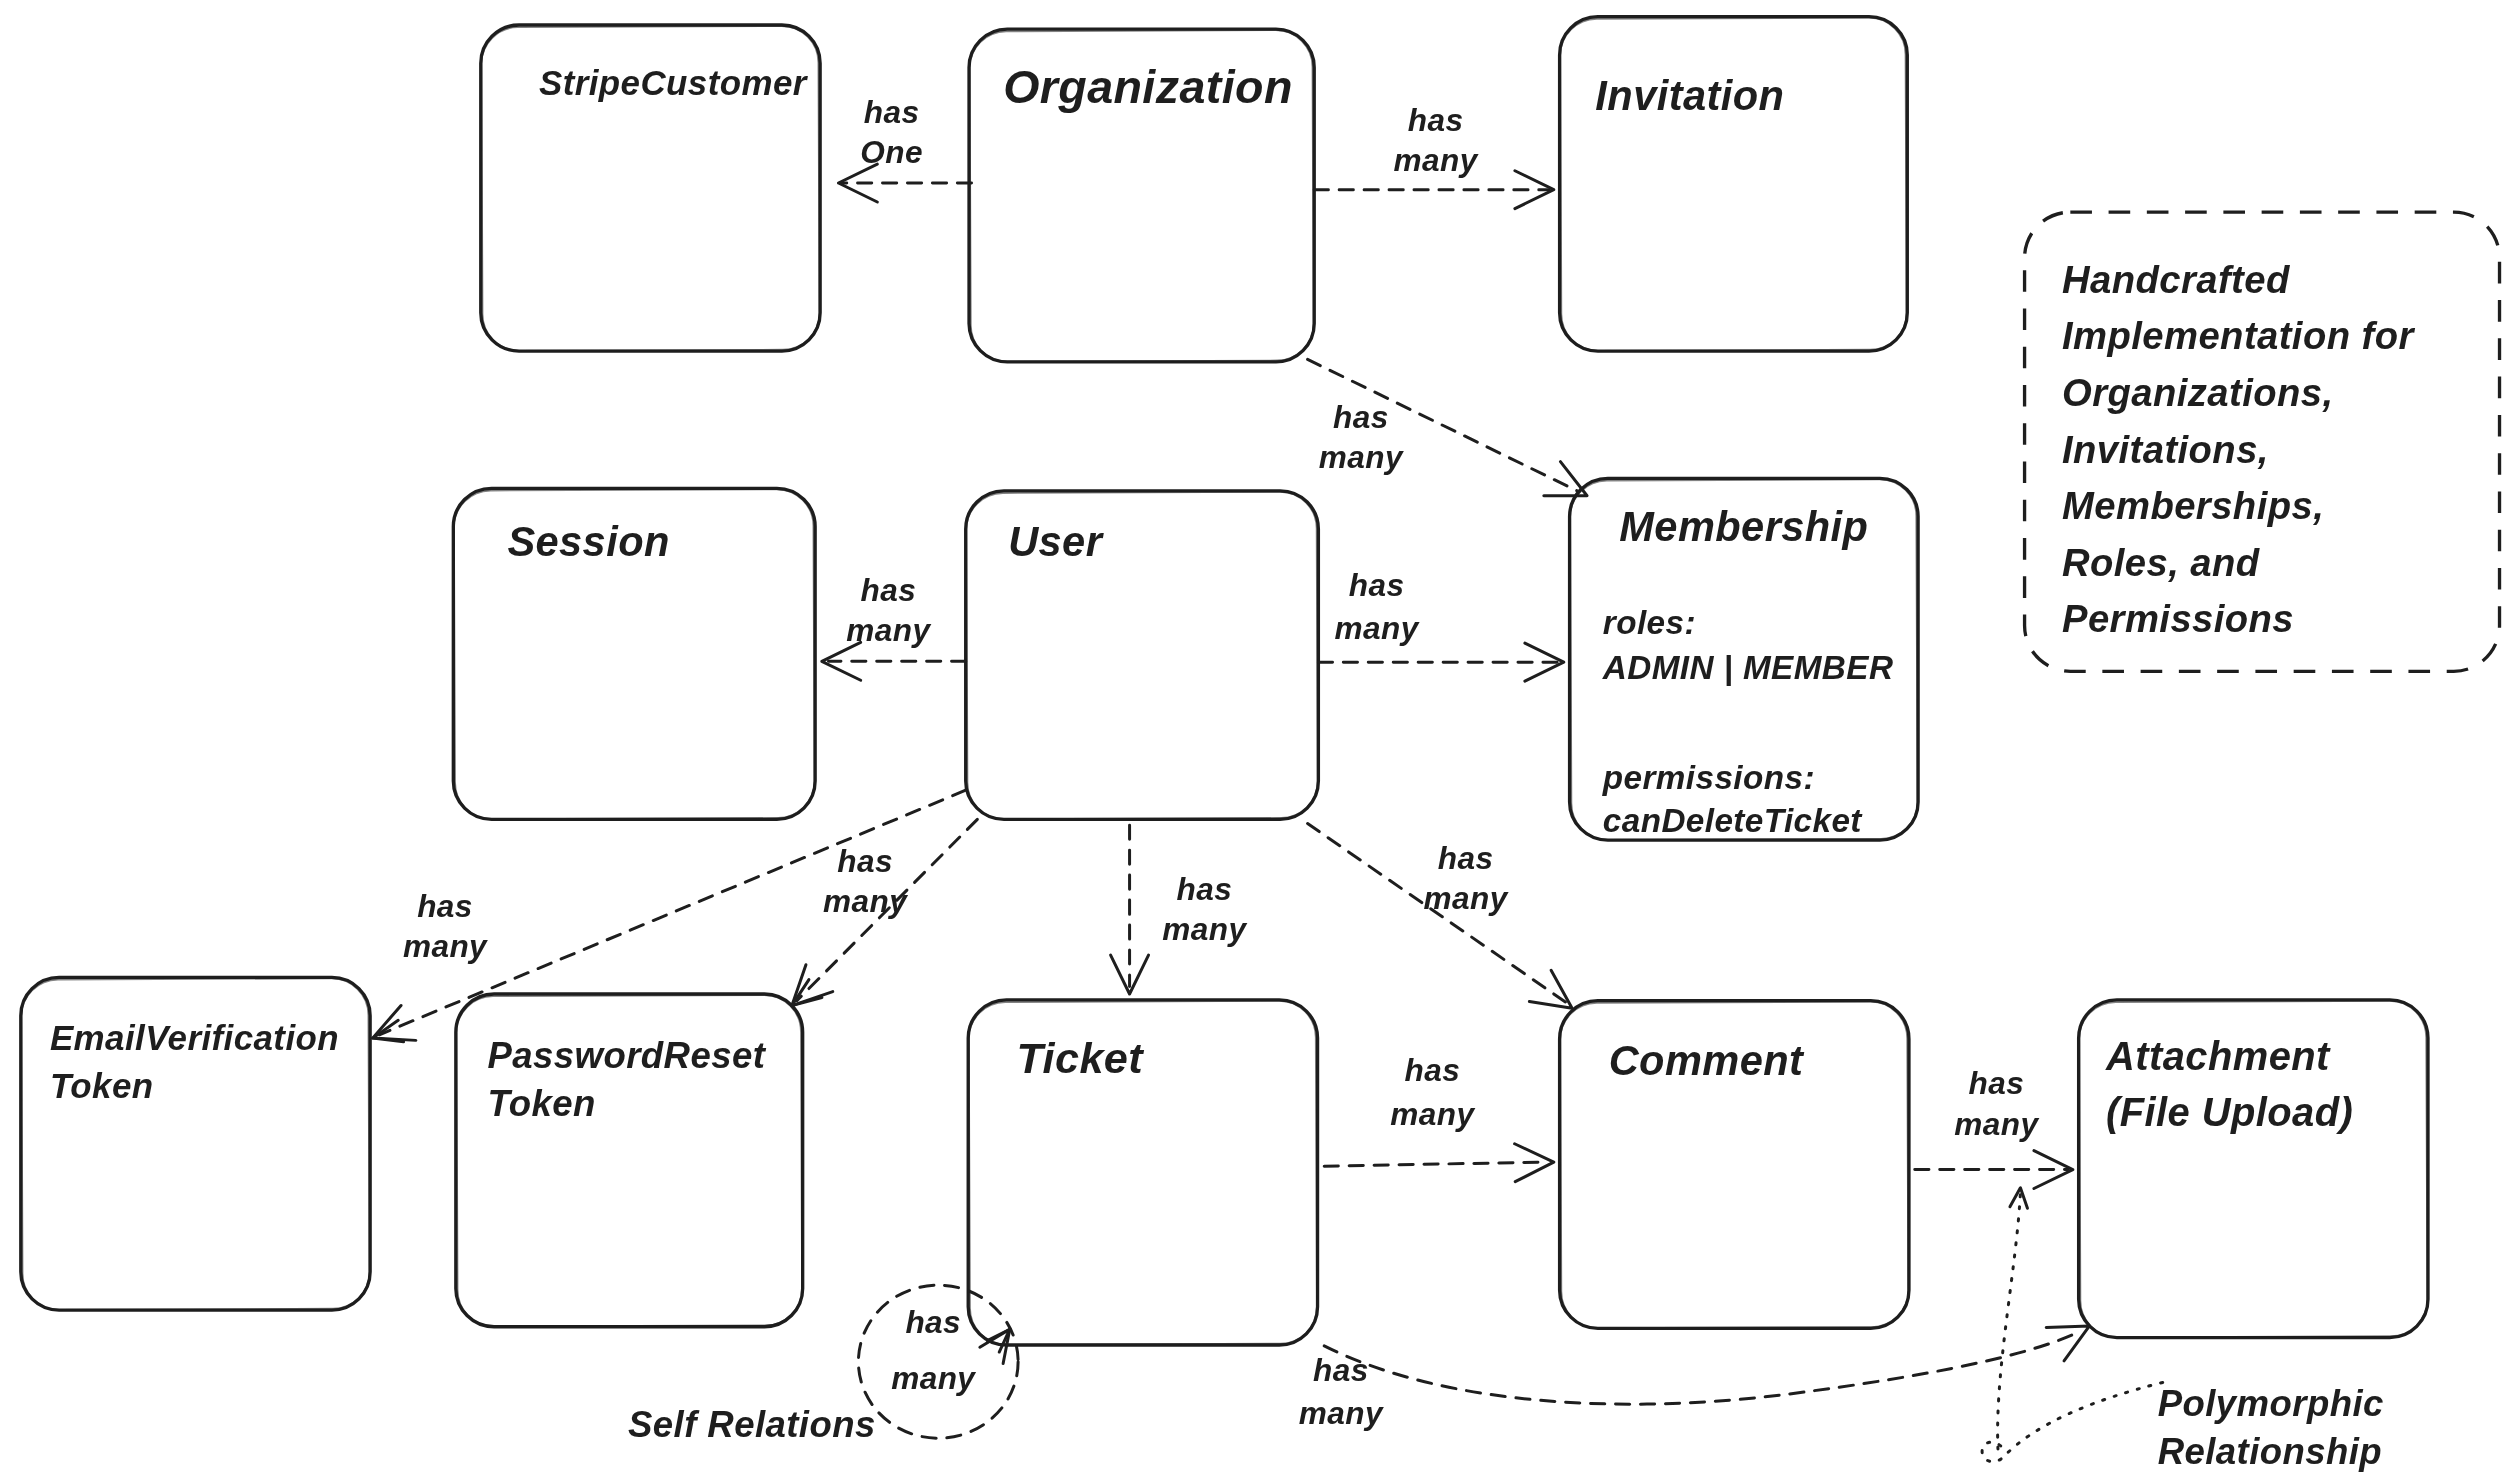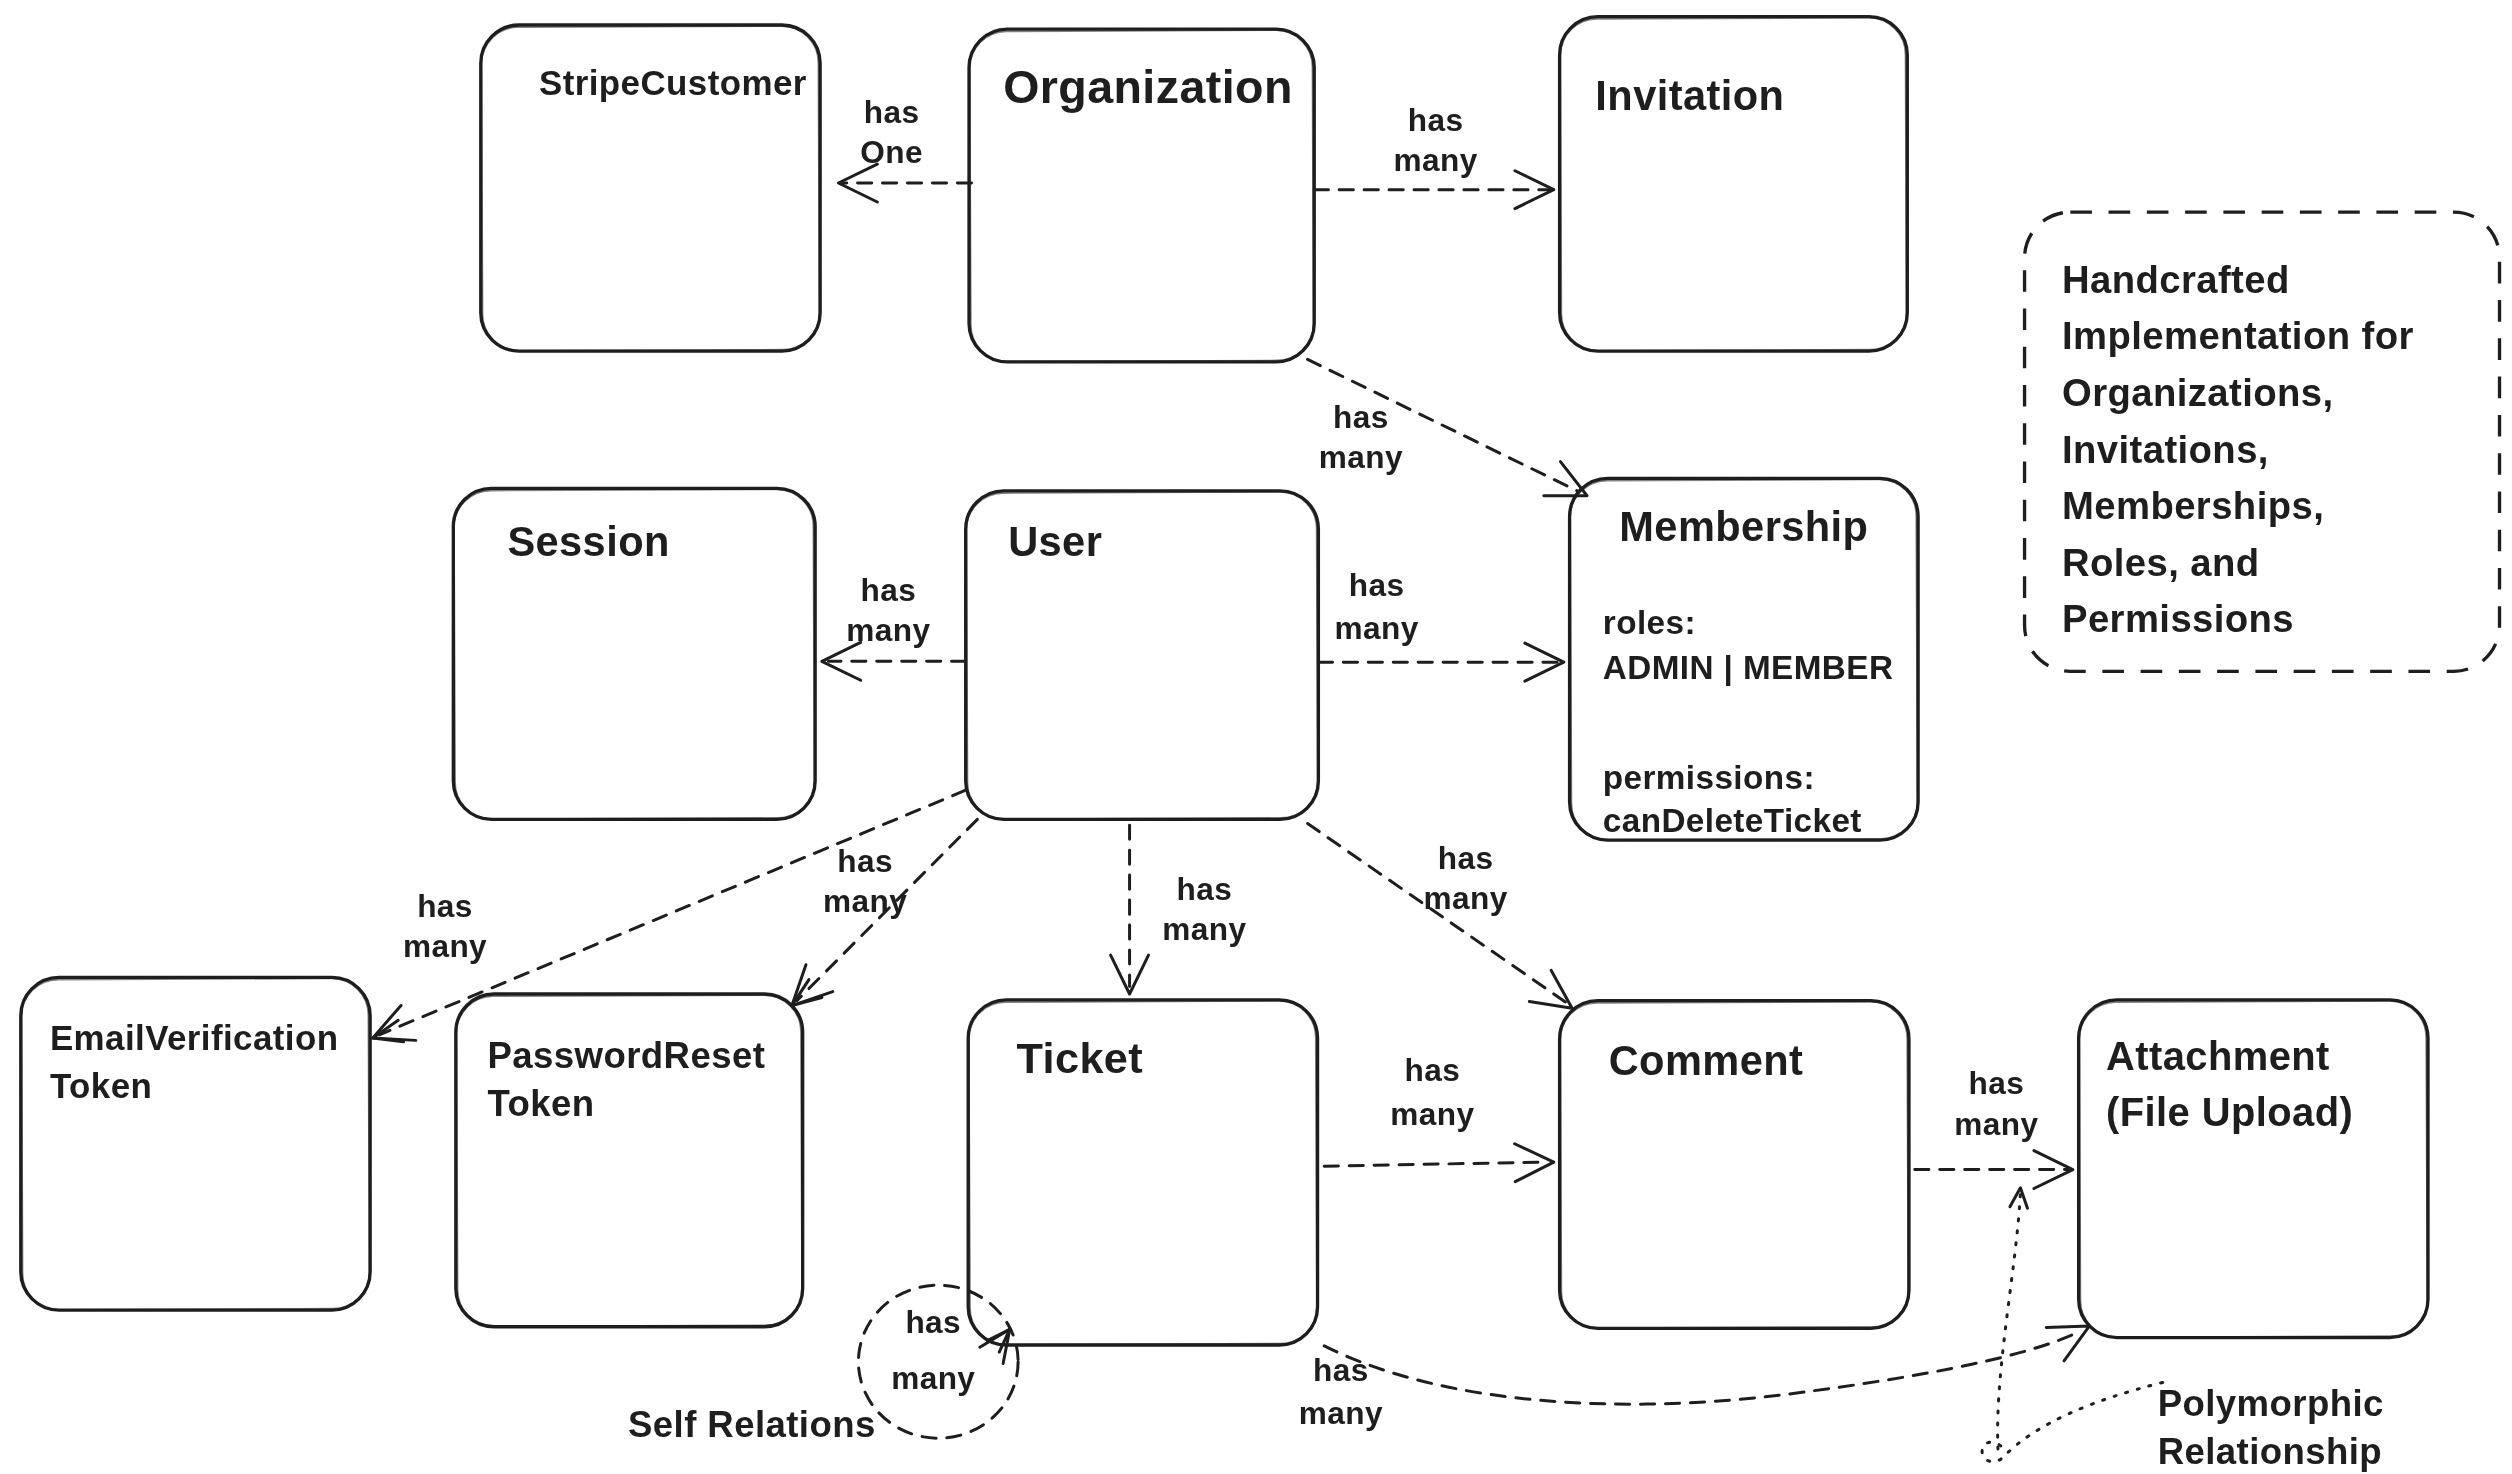--- a/index.html
+++ b/index.html
@@ -1,17 +1,17 @@
 <!DOCTYPE html>
 <html style="font-size:13.3px"><head>
 <meta charset="utf-8">
 <style>
   html,body{margin:0;padding:0;background:#ffffff;}
   .canvas{position:relative;width:2512px;height:1474px;background:#ffffff;overflow:hidden;
-          font-family:"Liberation Sans", sans-serif;}
+          font-family:"Liberation Sans", sans-serif;font-style:italic;}
   svg{position:absolute;inset:0;}
   svg text{font-family:"Liberation Sans", sans-serif;font-weight:600;}
   svg text.title{font-weight:700;}
 </style>
 </head>
 <body>
 
 <div class="canvas">
   <svg id="diagram-svg" viewBox="0 0 3020 1772" width="2512" height="1474" xmlns="http://www.w3.org/2000/svg">
       <g>

